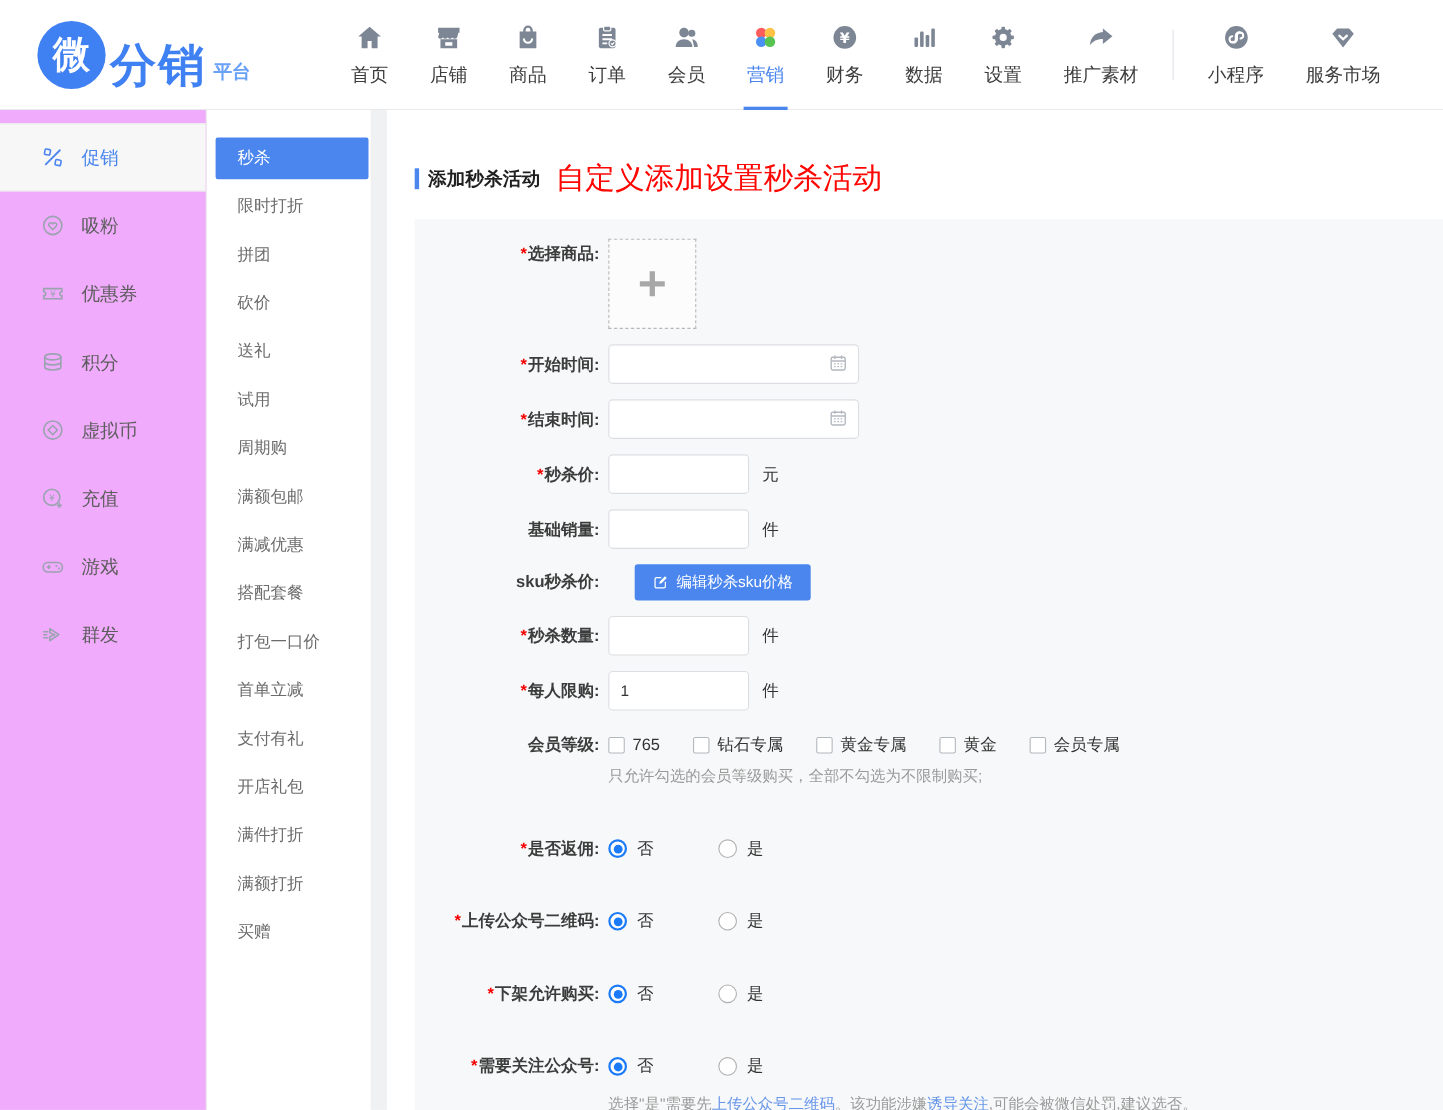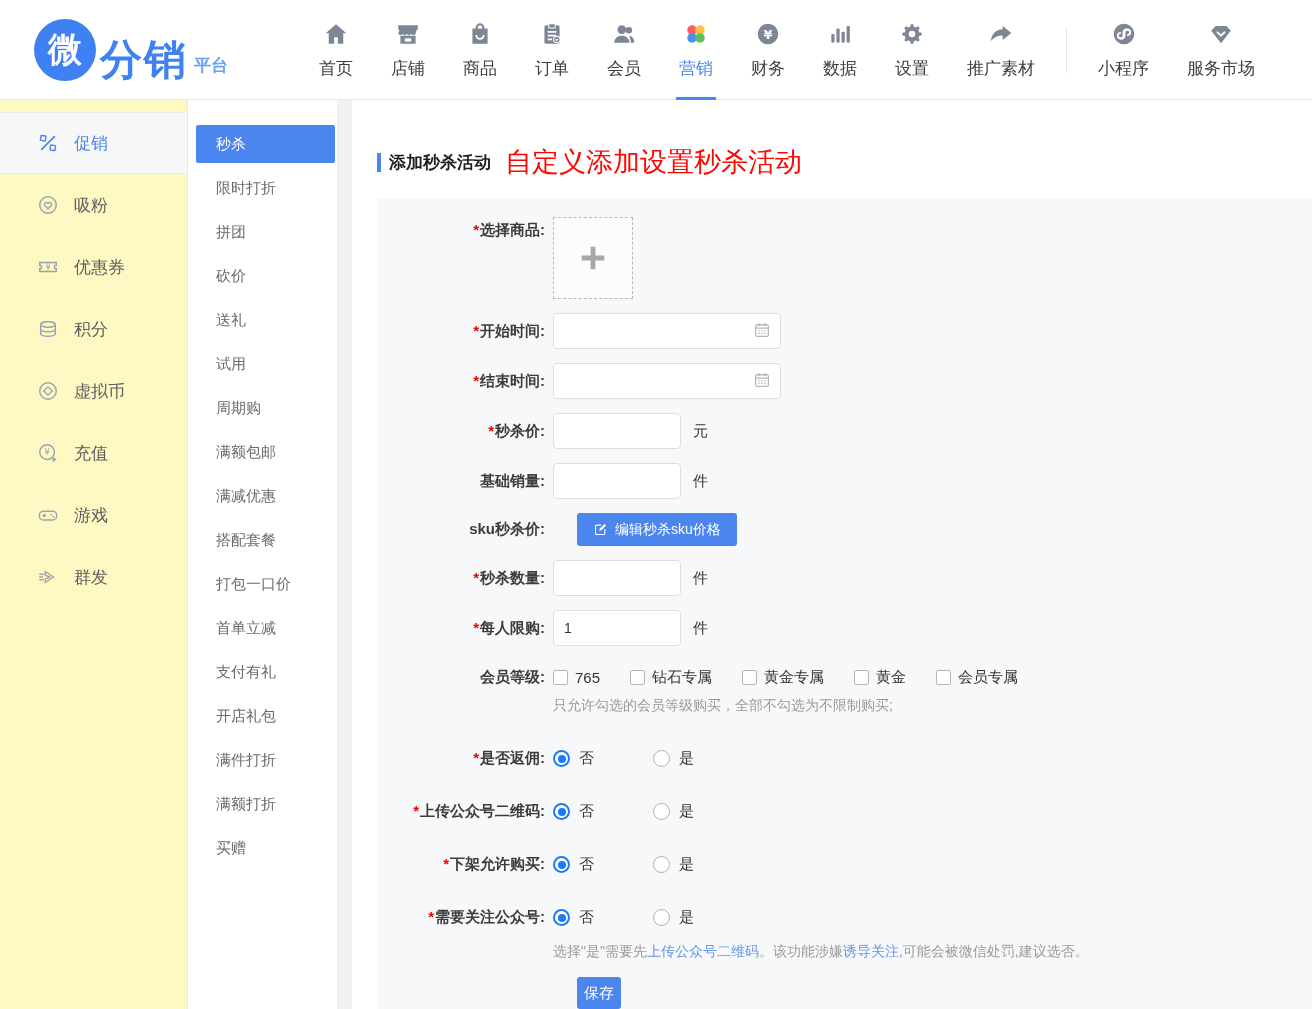--- a/index.html
+++ b/index.html
@@ -20,21 +20,21 @@
   .nav-icon { height:30px; display:flex; align-items:center; justify-content:center; }
   .nav-label { font-size:17px; color:#3d3d3d; margin-top:8px; white-space:nowrap; }
   .nav-item.active .nav-label { color:#4a86ee; }
   .nav-underline { position:absolute; bottom:0; left:50%; transform:translateX(-50%);
     width:40px; height:3px; background:#4a86ee; }
   .nav-divider { width:1px; height:46px; background:#dfe2e6; margin:0 12px; }
 
   
   .body-row { display:flex; height:909px; }
 
-  .sidebar { width:188px; background:#fef9c3; border-right:1px solid #e8e8e8; padding-top:12px; }
+  .sidebar { width:188px; background:#f0abfc; border-right:1px solid #e8e8e8; padding-top:12px; }
   .side-item { height:62px; display:flex; align-items:center; padding-left:36px; cursor:pointer; }
   .side-icon { width:24px; height:24px; margin-right:14px; display:flex; align-items:center; justify-content:center; }
   .side-label { font-size:17px; color:#5d5d5d; }
   .side-item.active { background:#f7f7f7; border-top:1px solid #ececec; border-bottom:1px solid #ececec; }
   .side-item.active .side-label { color:#4a86ee; }
 
   .submenu { width:150px; background:#fff; border-right:1px solid #eee; padding-top:22px; }
   .sub-item { height:44px; line-height:44px; padding-left:28px; font-size:15px; color:#6b6b6b; cursor:pointer; white-space:nowrap; }
   .sub-item.active { background:#4a86ee; color:#fff; height:38px; line-height:38px;
     margin:3px 2px 3px 8px; padding-left:20px; border-radius:2px; }
@@ -74,21 +74,21 @@
   .sku-btn svg { margin-right:7px; }
   .save-btn { width:44px; height:32px; font-size:15px; }
 
   .cb-group { display:flex; align-items:center; }
   .cb-item { display:flex; align-items:center; margin-right:30px; cursor:pointer; }
   .cb-box { width:15px; height:15px; border:1px solid #b4b8bd; border-radius:2px; background:#fff; }
   .cb-label { font-size:15px; color:#333; margin-left:7px; }
 
   .help-text { font-size:14px; color:#9a9a9a; margin-left:176px; margin-top:-2px; margin-bottom:20px; }
 
-  .radio-row { margin-top:34px; margin-bottom:0; }
+  .radio-row { margin-top:47px; margin-bottom:0; }
   .radio-opt { display:flex; align-items:center; cursor:pointer; width:100px; }
   .radio-circle { width:17px; height:17px; border-radius:50%; border:1px solid #b0b0b0; background:#fff; position:relative; }
   .radio-opt.selected .radio-circle { border:2px solid #1a7af8; }
   .radio-opt.selected .radio-circle::after { content:""; position:absolute; left:2.5px; top:2.5px;
     width:8px; height:8px; border-radius:50%; background:#1a7af8; }
   .radio-label { font-size:15px; color:#333; margin-left:9px; }
 
   .note-row { margin-left:176px; margin-top:16px; font-size:14px; color:#9a9a9a; }
   .note-link { color:#6695ea; cursor:pointer; }
   .save-row { margin-left:176px; margin-top:16px; }

